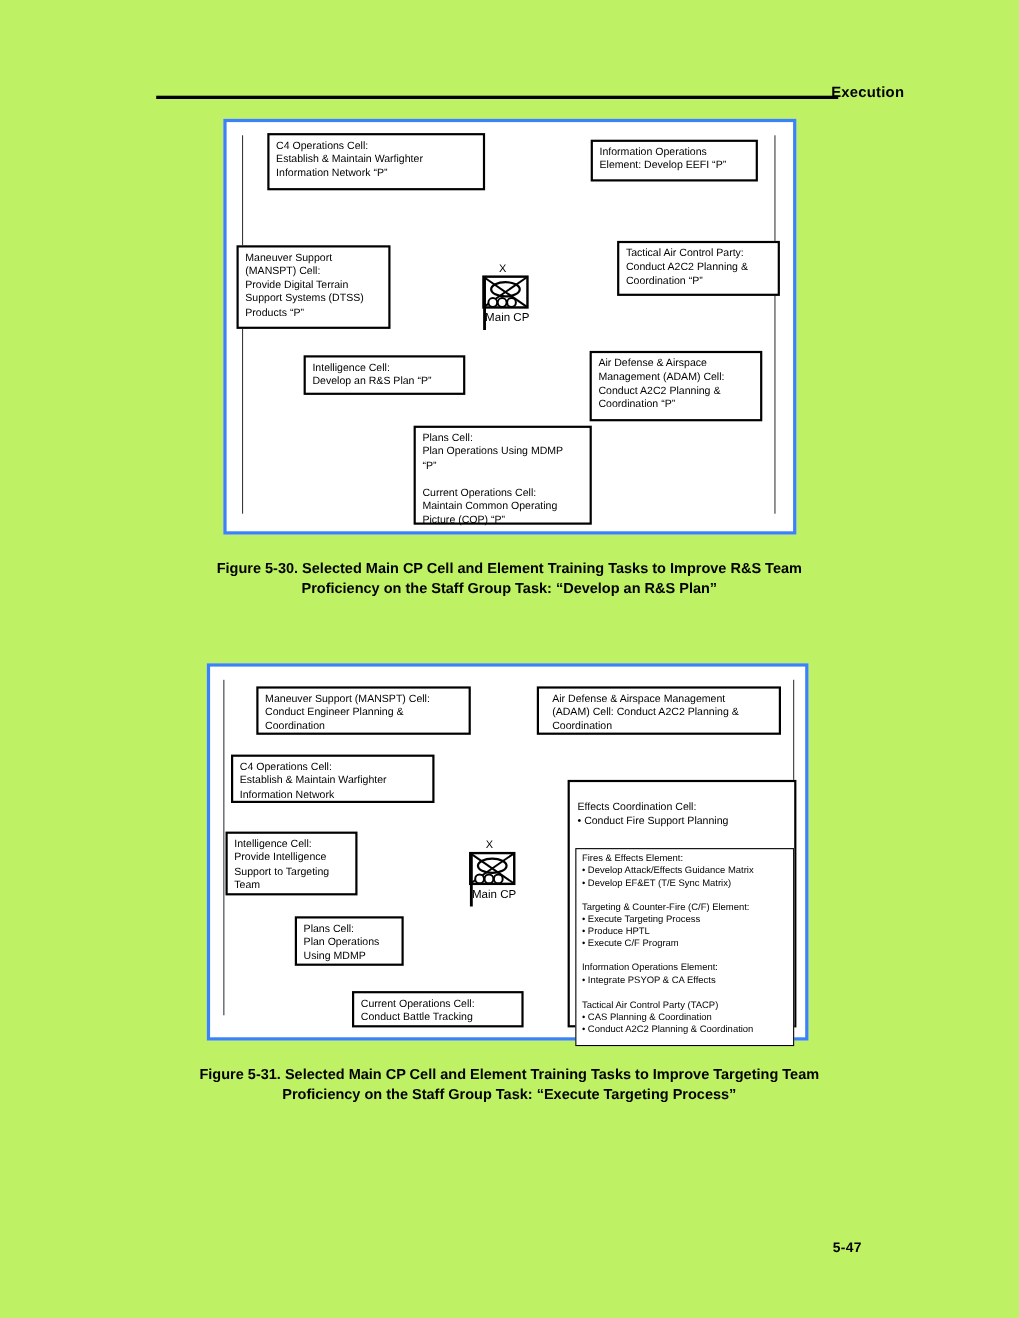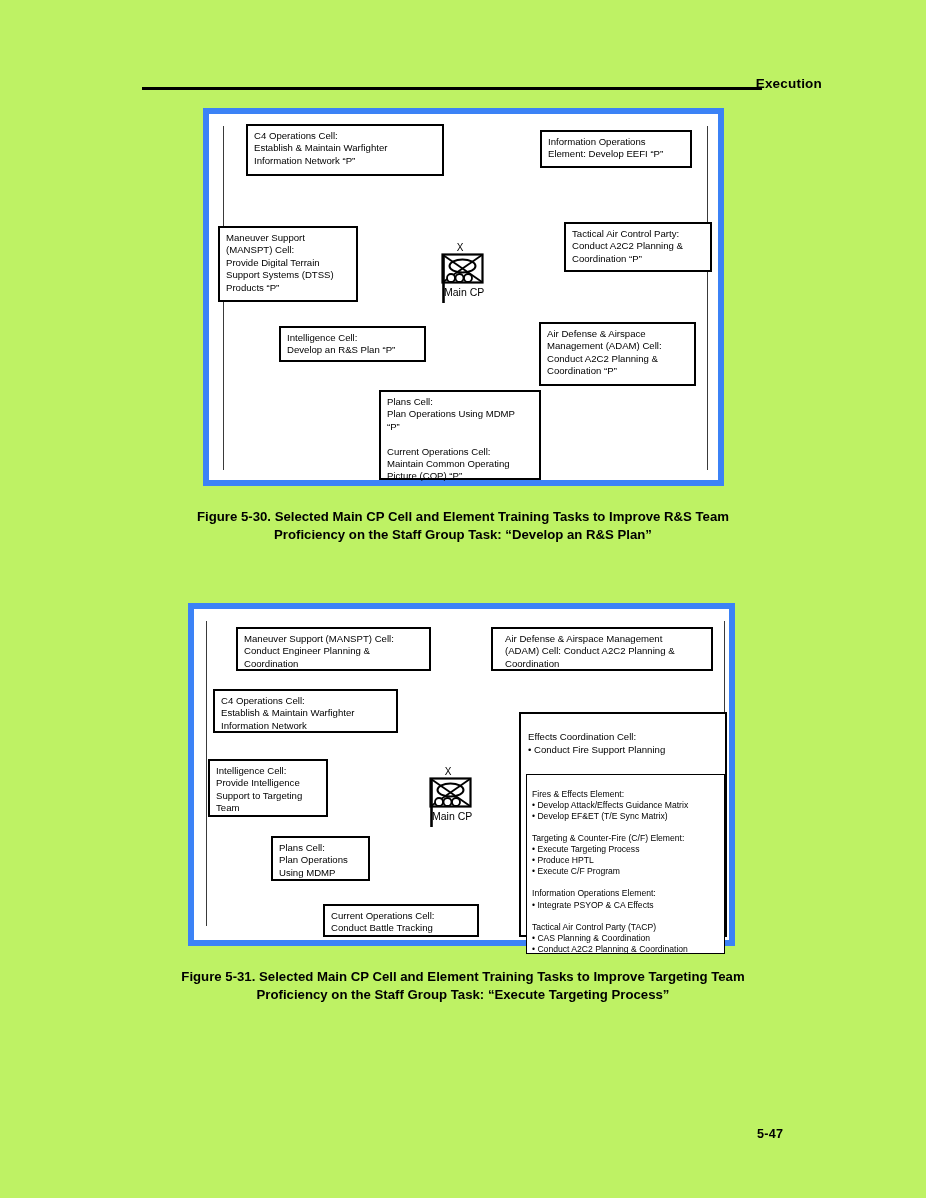--- a/index.html
+++ b/index.html
@@ -40,21 +40,21 @@
     font-size: 13.5px;
     font-weight: bold;
     letter-spacing: 0.2px;
     line-height: 20px;
     white-space: nowrap;
   }
 
   
   .fig-frame {
     position: absolute;
-    border: 6px solid #3b82f6;
+    border: 3px solid #3b82f6;
     background: #fff;
     box-sizing: border-box;
   }
   .inner-rule {
     position: absolute;
     width: 1px;
     background: #3a3a3a;
   }
 
   
@@ -213,21 +213,21 @@
     <div class="tbox" style="left:77px; top:227px; width:99px; height:45px;">Plans Cell:
 Plan Operations
 Using MDMP</div>
 
     <div class="tbox" style="left:129px; top:295px; width:156px; height:33px;">Current Operations Cell:
 Conduct Battle Tracking</div>
 
     <div class="tbox" style="left:325px; top:103px; width:208px; height:225px; padding:5px 5px 5px 7px;">
       <div style="white-space:pre-line;">Effects Coordination Cell:
 • Conduct Fire Support Planning</div>
-      <div class="tbox thin" style="position:relative; left:-2px; top:5px; width:199px; height:180px; padding:14px 4px 3px 5px; font-size:8.6px; line-height:11.1px;">Fires &amp; Effects Element:
+      <div class="tbox thin" style="position:relative; left:-2px; top:5px; width:199px; height:180px; padding:3px 4px 3px 5px; font-size:8.6px; line-height:11.1px;">Fires &amp; Effects Element:
 • Develop Attack/Effects Guidance Matrix
 • Develop EF&amp;ET (T/E Sync Matrix)
 
 Targeting &amp; Counter-Fire (C/F) Element:
 • Execute Targeting Process
 • Produce HPTL
 • Execute C/F Program
 
 Information Operations Element:
 • Integrate PSYOP &amp; CA Effects

